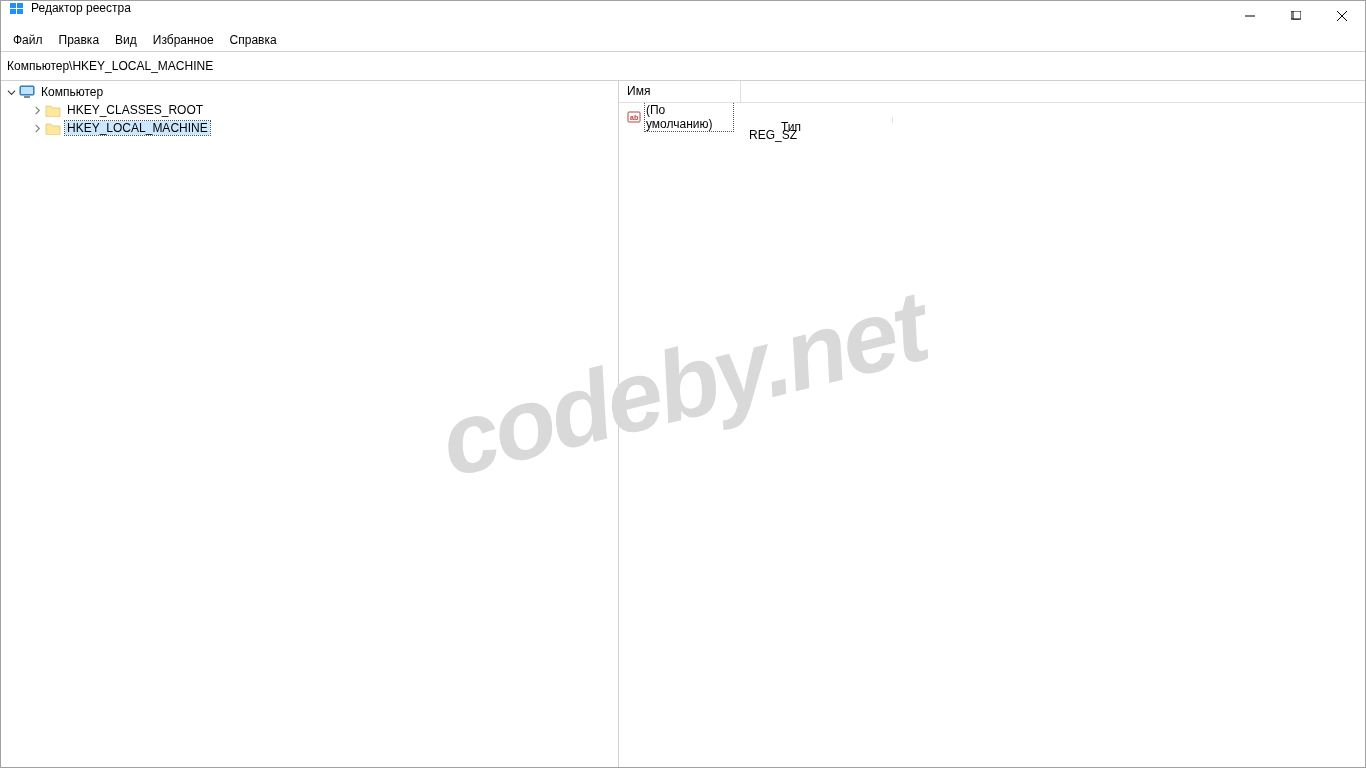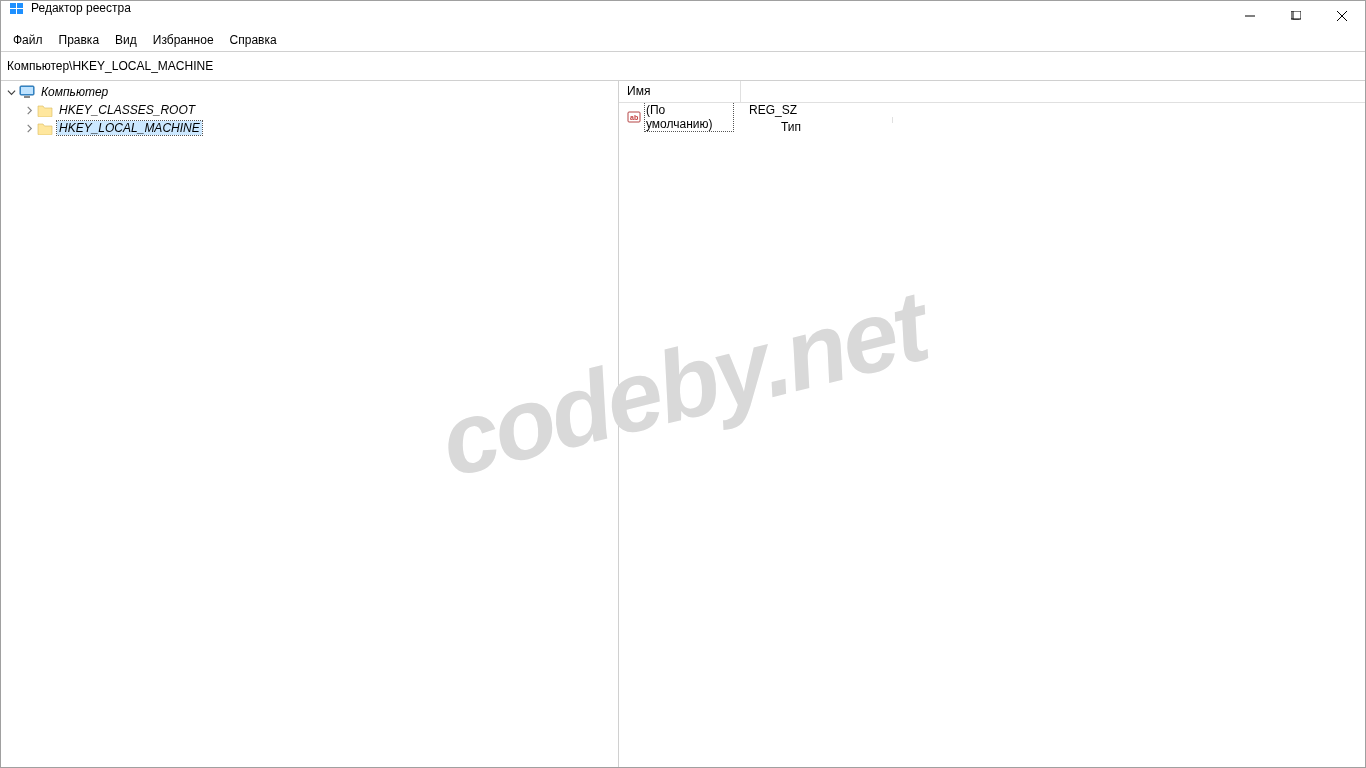--- a/index.html
+++ b/index.html
@@ -11,42 +11,42 @@
     .titlebar .title { font-size: 12px; color: #000; flex: 1; }
     .titlebar .win-controls { display: flex; }
     .titlebar .win-btn { width: 46px; height: 30px; display: flex; align-items: center; justify-content: center; cursor: pointer; }
 
     .menubar { height: 20px; display: flex; align-items: flex-start; padding: 0 4px; background: #fff; font-size: 12px; }
     .menubar .menu-item { padding: 2px 8px; cursor: pointer; }
 
     .addressbar { height: 30px; border-top: 1px solid #d0d0d0; border-bottom: 1px solid #d0d0d0; display: flex; align-items: center; padding: 0 6px; font-size: 12px; background: #fff; }
 
     .content { flex: 1; display: flex; min-height: 0; }
-    .tree-pane { width: 618px; border-right: 1px solid #d0d0d0; overflow: auto; padding-top: 2px; background: #fff; font-style: italic; }
+    .tree-pane { width: 618px; border-right: 1px solid #d0d0d0; overflow: auto; padding-top: 2px; background: #fff; }
     .values-pane { flex: 1; display: flex; flex-direction: column; background: #fff; }
 
     .tree-item { display: flex; align-items: center; height: 18px; font-size: 12px; cursor: pointer; white-space: nowrap; }
     .tree-item.depth0 { padding-left: 4px; }
-    .tree-item.depth1 { padding-left: 22px; }
+    .tree-item.depth1 { padding-left: 30px; }
     .tree-item .expander { width: 12px; height: 12px; display: inline-flex; align-items: center; justify-content: center; margin-right: 2px; color: #666; font-size: 9px; }
     .tree-item .node-icon { width: 16px; height: 16px; margin-right: 4px; display: inline-flex; align-items: center; justify-content: center; }
     .tree-item .label { padding: 0 2px; }
     .tree-item.selected .label { background: #cce8ff; outline: 1px dotted #555; }
 
     .values-header { height: 22px; display: flex; border-bottom: 1px solid #e0e0e0; font-size: 12px; gap: 32px; }
     .values-header .col { padding: 3px 8px; border-right: 1px solid #e0e0e0; background: #fff; }
     .values-header .col.name { width: 122px; }
     .values-header .col.type { width: 120px; margin-top: 36px; }
     .values-header .col.value { flex: 1; border-right: none; }
 
     .values-body { flex: 1; overflow: auto; }
     .value-row { display: flex; height: 18px; font-size: 12px; align-items: flex-start; cursor: pointer; }
     .value-row .cell { padding: 0 8px; display: flex; align-items: center; gap: 4px; }
     .value-row .cell.name { width: 122px; }
-    .value-row .cell.type { width: 120px; }
+    .value-row .cell.type { width: 120px; margin-top: 25px; }
     .value-row .cell.value { flex: 1; }
     .value-row.focused .cell.name .val-label { outline: 1px dotted #555; padding: 0 1px; }
 
     .folder-svg { width: 16px; height: 13px; }
     .computer-svg { width: 16px; height: 14px; }
     .reg-string-icon { width: 14px; height: 14px; display: inline-flex; align-items: center; justify-content: center; }
 
     .watermark { position: absolute; left: 50%; top: 50%; transform: translate(-50%, -50%) rotate(-14deg); font-size: 100px; font-weight: 700; font-style: italic; color: #d9d9d9; pointer-events: none; user-select: none; letter-spacing: -3px; font-family: Arial, sans-serif; }
   </style>
 </head>

